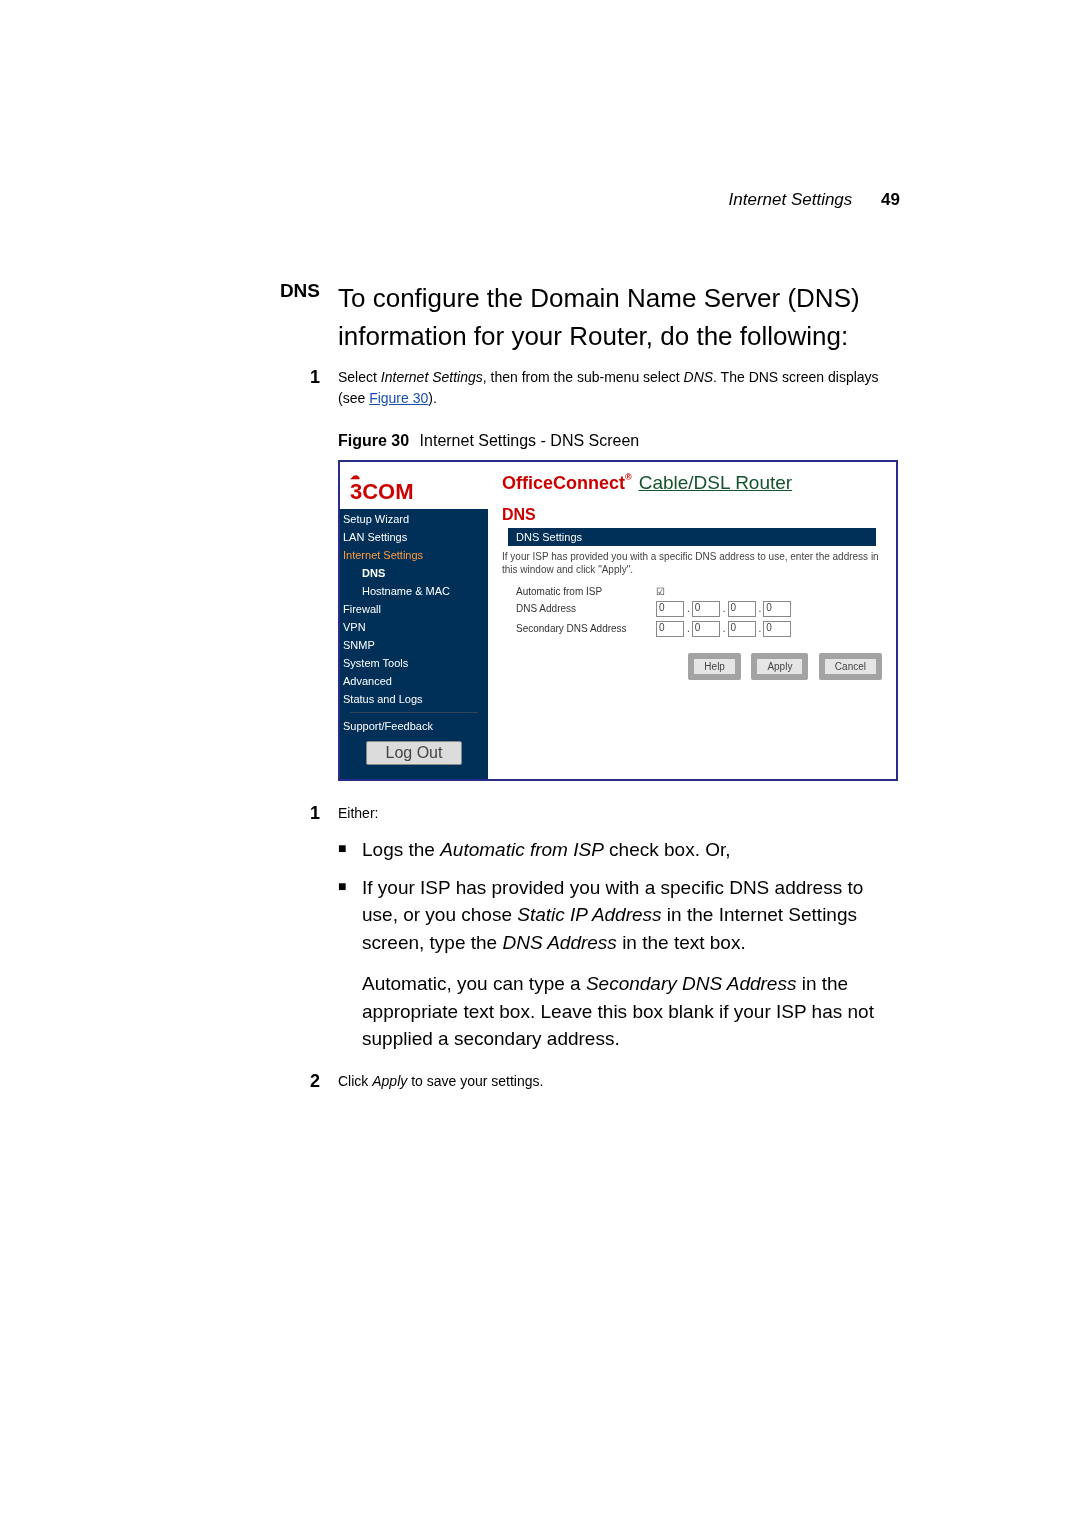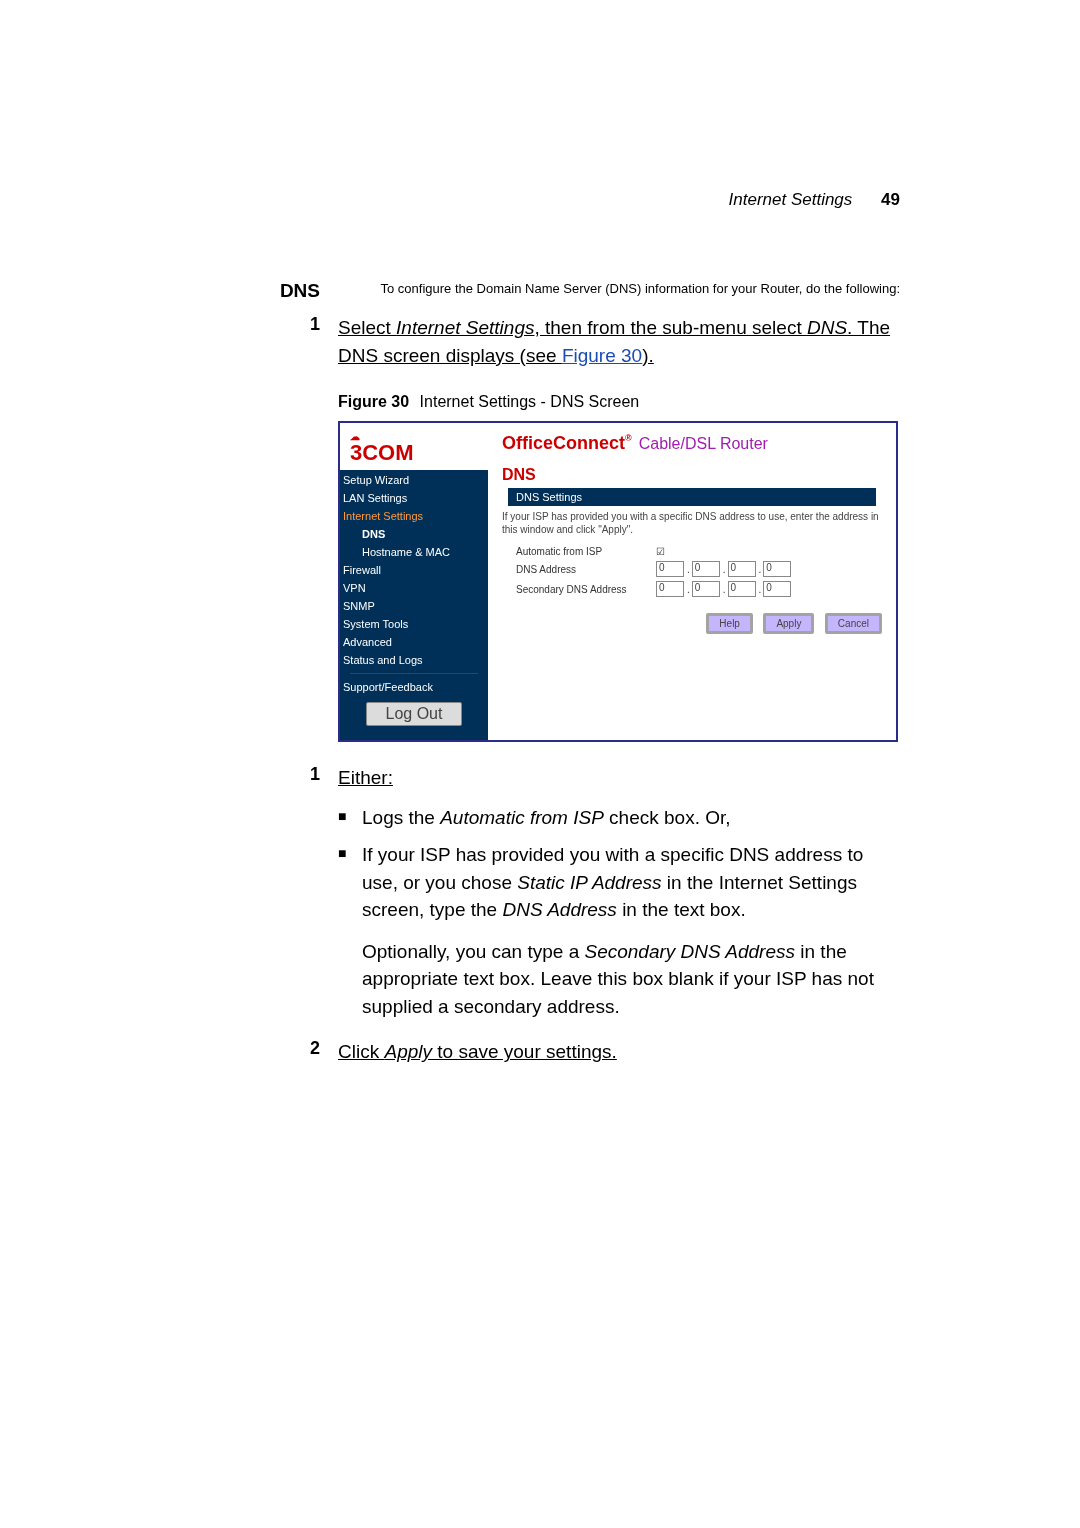--- a/index.html
+++ b/index.html
@@ -18,25 +18,25 @@
 .header {
   text-align: right;
   font-size: 17px;
   margin-bottom: 70px;
 }
 .header .title { font-style: italic; margin-right: 24px; }
 .header .pagenum { font-weight: bold; }
 
 .row { display: flex; margin-bottom: 12px; }
 .left-label { width: 60px; text-align: right; font-weight: bold; font-size: 19px; flex-shrink: 0; }
-.body-col { padding-left: 18px; flex: 1; font-size: 13px; line-height: 1.45; text-align: right; }
+.body-col { padding-left: 18px; flex: 1; font-size: 26px; line-height: 1.45; }
 
 .num-row { display: flex; margin-bottom: 12px; }
 .num-row .num { width: 60px; text-align: right; font-weight: bold; font-size: 18px; flex-shrink: 0; }
-.num-row .content { padding-left: 18px; flex: 1; font-size: 19px; line-height: 1.45; text-decoration: underline; }
+.num-row .content { padding-left: 18px; flex: 1; font-size: 14px; line-height: 1.45; }
 
 .link { color: #1a4db3; text-decoration: underline; cursor: pointer; }
 .italic { font-style: italic; }
 .fig-caption { font-size: 16px; margin: 24px 0 10px 78px; }
 .fig-caption .bold { font-weight: bold; margin-right: 6px; }
 
 .screenshot {
   width: 560px;
   margin-left: 78px;
   border: 2px solid #2b2b8a;
@@ -69,21 +69,21 @@
   margin: 6px 26px; background: #dcdcdc; color: #444;
   font-size: 16px; text-align: center; padding: 2px 0;
   border: 1px solid #888; cursor: pointer; border-radius: 2px;
 }
 
 .s-main { flex: 1; background: #fff; }
 .s-head {
   color: #cc0000; font-weight: bold; font-size: 18px;
   padding: 10px 14px 12px;
 }
-.s-head .sub { color: #a21caf; font-weight: normal; font-size: 16px; margin-left: 2px; }
+.s-head .sub { color: #14532d; font-weight: normal; font-size: 19px; margin-left: 2px; text-decoration: underline; }
 .s-h2 {
   color: #cc0000; font-weight: bold; font-size: 16px;
   padding: 0 14px 4px;
 }
 .s-bar {
   background: #003058; color: #fff; font-size: 11px;
   padding: 3px 8px; margin: 0 20px 4px;
 }
 .s-desc { font-size: 10px; color: #444; padding: 0 14px 8px; line-height: 1.3; }
 .s-field-row {
@@ -93,21 +93,21 @@
 .s-field-row .lbl { width: 140px; }
 .s-oct {
   width: 22px; height: 14px; border: 1px solid #888;
   font-size: 10px; text-align:left; padding: 0 2px;
   display:inline-block; color:#444; margin-right:1px;
 }
 .s-dot { margin: 0 2px; color: #333; font-size: 10px; }
 .s-check { display:inline-block; }
 .s-btns { text-align: right; padding: 14px 14px 10px; }
 .s-btn {
-  display: inline-block; background: #c4b5fd; border: 3px solid #a3a3a3;
+  display: inline-block; background: #e5e5e5; border: 6px solid #a3a3a3;
   font-size: 10px; color: #444; padding: 2px 10px; margin-left: 6px;
   cursor: pointer; border-radius: 2px;
 }
 
 .bullet-row { display: flex; margin: 10px 0 0 78px; }
 .bullet { width: 24px; font-size: 14px; flex-shrink: 0; padding-top: 4px; }
 .bullet-content { flex: 1; font-size: 19px; line-height: 1.45; }
 .bullet-para { margin-top: 14px; }
 .after-fig .num-row { margin-top: 22px; }
 </style>
@@ -211,21 +211,21 @@
     <div class="bullet-content">
       <span>Logs the </span><span class="italic">Automatic from ISP</span><span> check box. Or,</span>
     </div>
   </div>
 
   <div class="bullet-row">
     <div class="bullet">■</div>
     <div class="bullet-content">
       <span>If your ISP has provided you with a specific DNS address to use, or you chose </span><span class="italic">Static IP Address</span><span> in the Internet Settings screen, type the </span><span class="italic">DNS Address</span><span> in the text box.</span>
       <div class="bullet-para">
-        <span>Optionally, you can type a </span><span class="italic">Secondary DNS Address</span><span> in the appropriate text box. Leave this box blank if your ISP has not supplied a secondary address.</span>
+        <span>Automatic, you can type a </span><span class="italic">Secondary DNS Address</span><span> in the appropriate text box. Leave this box blank if your ISP has not supplied a secondary address.</span>
       </div>
     </div>
   </div>
 
   <div class="num-row" style="margin-top:18px;">
     <div class="num">2</div>
     <div class="content">
       <span>Click </span><span class="italic">Apply</span><span> to save your settings.</span>
     </div>
   </div>

